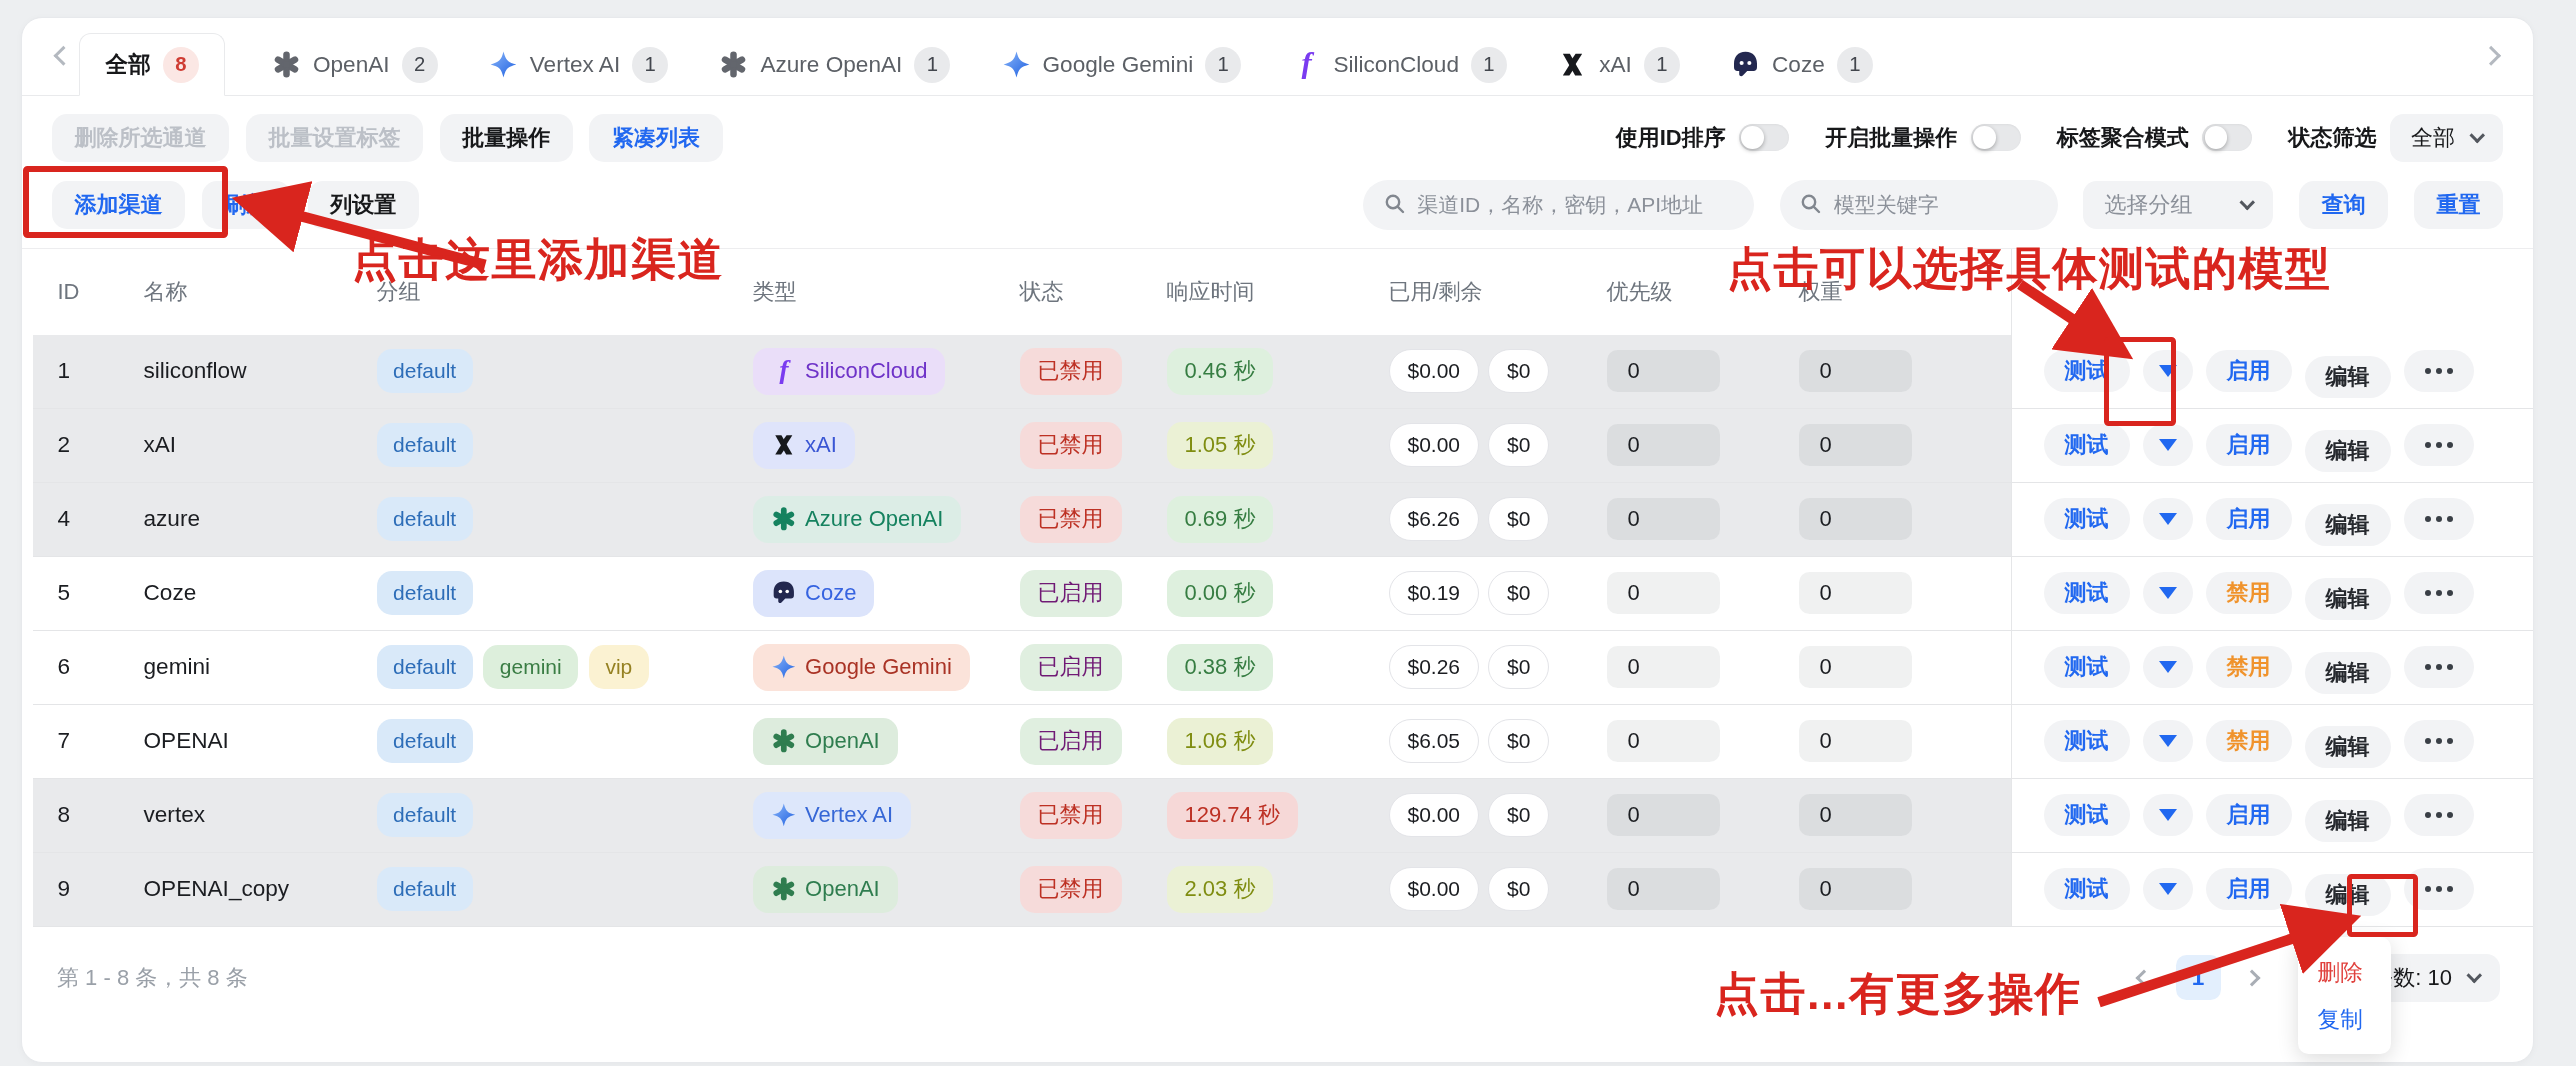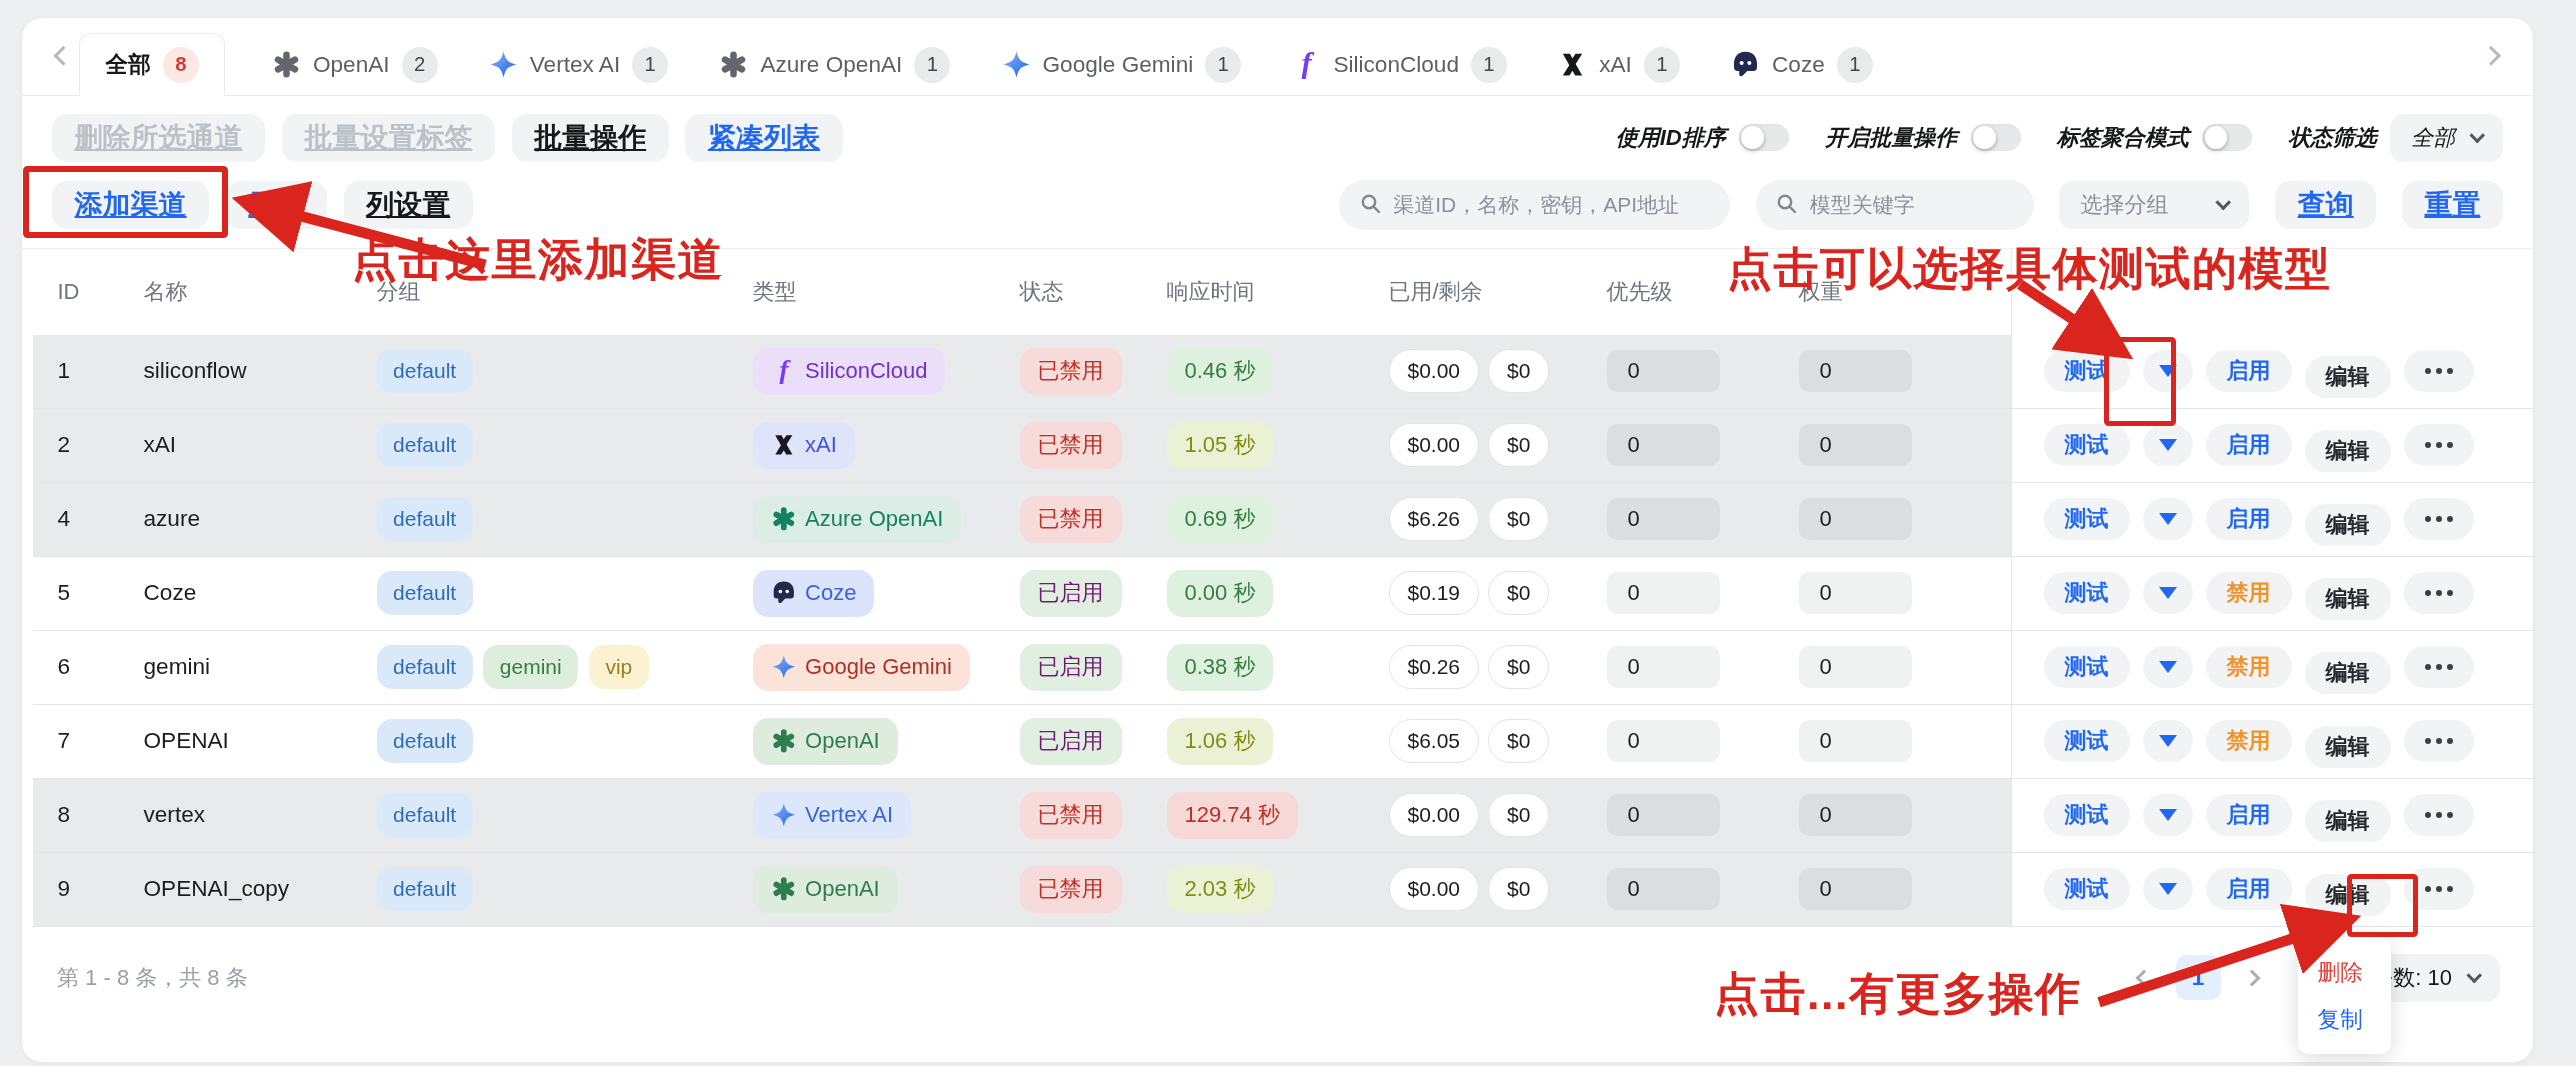--- a/index.html
+++ b/index.html
@@ -22,28 +22,28 @@
                 border-radius:12px 12px 0 0; color:#17181a; font-weight:bold; margin-right:21px; }
   .tab .ticon { display:flex; width:29px; height:29px; align-items:center; justify-content:center; }
   .badge { display:inline-flex; align-items:center; justify-content:center; min-width:36px; height:36px;
            padding:0 10.5px; border-radius:18px; background:#e9eaec; color:#42464d; font-size:20.3px; font-weight:normal; }
   .badge.red { background:#fbe7e4; color:#cf3c33; font-weight:bold; }
 
   
   .toolbar1 { display:flex; align-items:center; padding:18px 30px 4.5px 30px; }
   .toolbar2 { display:flex; align-items:center; padding:13.5px 30px 18px 30px; }
   .btn { display:inline-flex; align-items:center; justify-content:center; height:48px; padding:0 22.6px;
-         border-radius:15px; background:#f2f3f5; font-size:28px; color:#17181a; font-weight:600;
-         cursor:pointer; white-space:nowrap;text-decoration:underline; }
+         border-radius:15px; background:#f2f3f5; font-size:22px; color:#17181a; font-weight:600;
+         cursor:pointer; white-space:nowrap; }
   .btn.disabled { color:#bcc0c7; cursor:default; }
   .btn.blue { color:#2168f0; }
   .btn.primary { color:#2168f0; }
   .group { display:flex; align-items:center; gap:16.6px; }
   .rightside { margin-left:auto; display:flex; align-items:center; gap:22.6px; }
-  .toggle-group { display:flex; align-items:center; gap:13.5px; margin-left:13.5px;font-style:italic; }
+  .toggle-group { display:flex; align-items:center; gap:13.5px; margin-left:13.5px; }
   .toggle-label { font-size:22px; color:#17181a; font-weight:600; }
   .toggle { position:relative; width:50px; height:27px; border-radius:13.5px; background:#e7e8ea; cursor:pointer;
             box-shadow:inset 0 0.8px 2.3px rgba(0,0,0,.06); }
   .toggle .knob { position:absolute; left:2.3px; top:2.3px; width:22.6px; height:22.6px; border-radius:50%;
                   background:#fff; box-shadow:0 1.5px 4.5px rgba(0,0,0,.3); }
   .selpill { display:inline-flex; align-items:center; gap:16.6px; height:48px; padding:0 21px; border-radius:13.5px;
              background:#f2f3f5; font-size:22px; color:#17181a; cursor:pointer; white-space:nowrap; }
   .dchev { display:inline-block; width:10.5px; height:10.5px; border-right:3px solid #53575e; border-bottom:3px solid #53575e;
            transform:rotate(45deg) translate(-1.5px,-1.5px); }
   .searchbox { position:relative; height:50px; }

